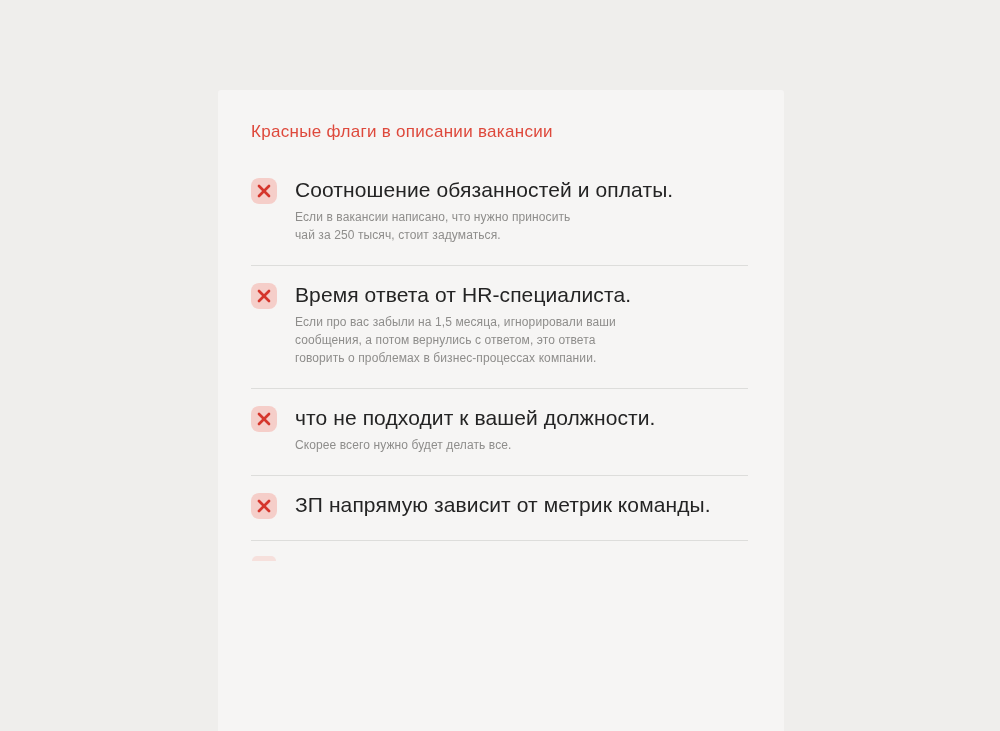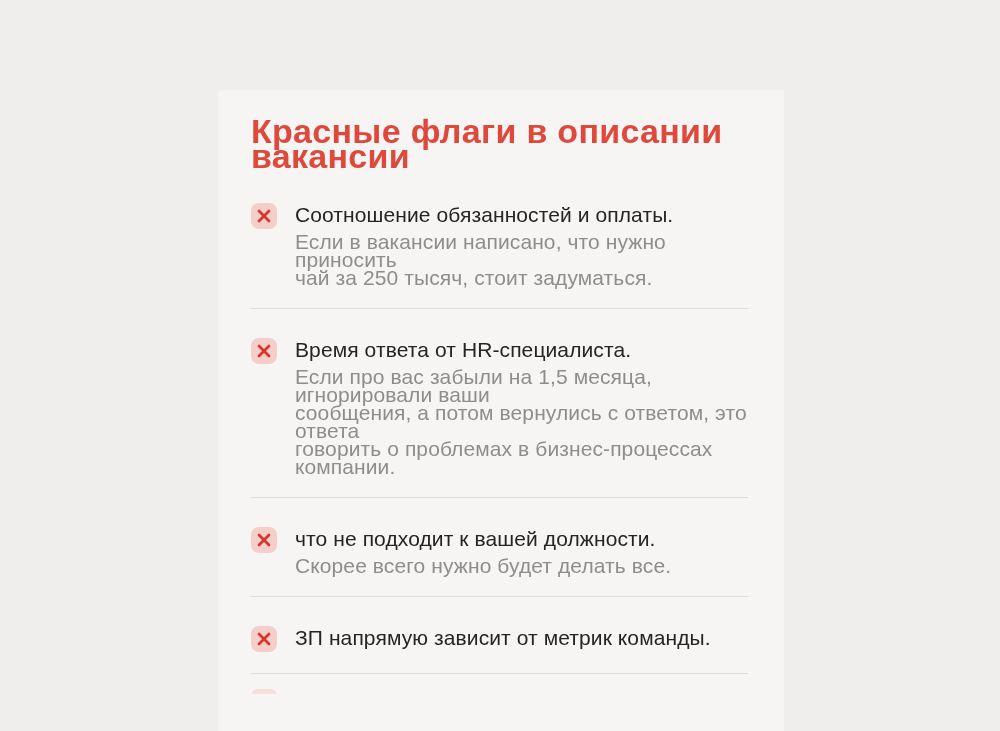--- a/index.html
+++ b/index.html
@@ -20,34 +20,33 @@
     top: 90px;
     width: 566px;
     height: 641px;
     background: #f6f5f4;
     border-radius: 3px 3px 0 0;
     box-sizing: border-box;
     padding: 29px 36px 0 33px;
   }
   .title {
     margin: 0 0 33px 0;
-    font-size: 34px;
+    font-size: 17px;
     line-height: 25px;
-    font-weight: 700;
+    font-weight: 400;
     letter-spacing: 0.3px;
     color: #de493c;
   }
   .items { }
   .item {
     display: flex;
     align-items: flex-start;
     gap: 18px;
     padding: 16px 0 21px 0;
     border-bottom: 1px solid #dddddb;
-    margin-top: 12px;
   }
   .item:first-child {
     padding-top: 0;
   }
   .x-badge {
     flex: 0 0 auto;
     width: 26px;
     height: 26px;
     margin-top: 1px;
     background: #f5cec9;
@@ -59,21 +58,21 @@
   .item-body { }
   .item-heading {
     font-size: 21px;
     line-height: 25px;
     font-weight: 500;
     color: #242424;
     letter-spacing: 0.1px;
   }
   .item-subtext {
     margin-top: 6px;
-    font-size: 21px;
+    font-size: 12px;
     line-height: 18px;
     color: #8e8d8b;
     letter-spacing: 0.1px;
   }
   
   .stub-icon {
     width: 24px;
     height: 5px;
     margin: 15px 0 0 1px;
     background: #f5cec9;

